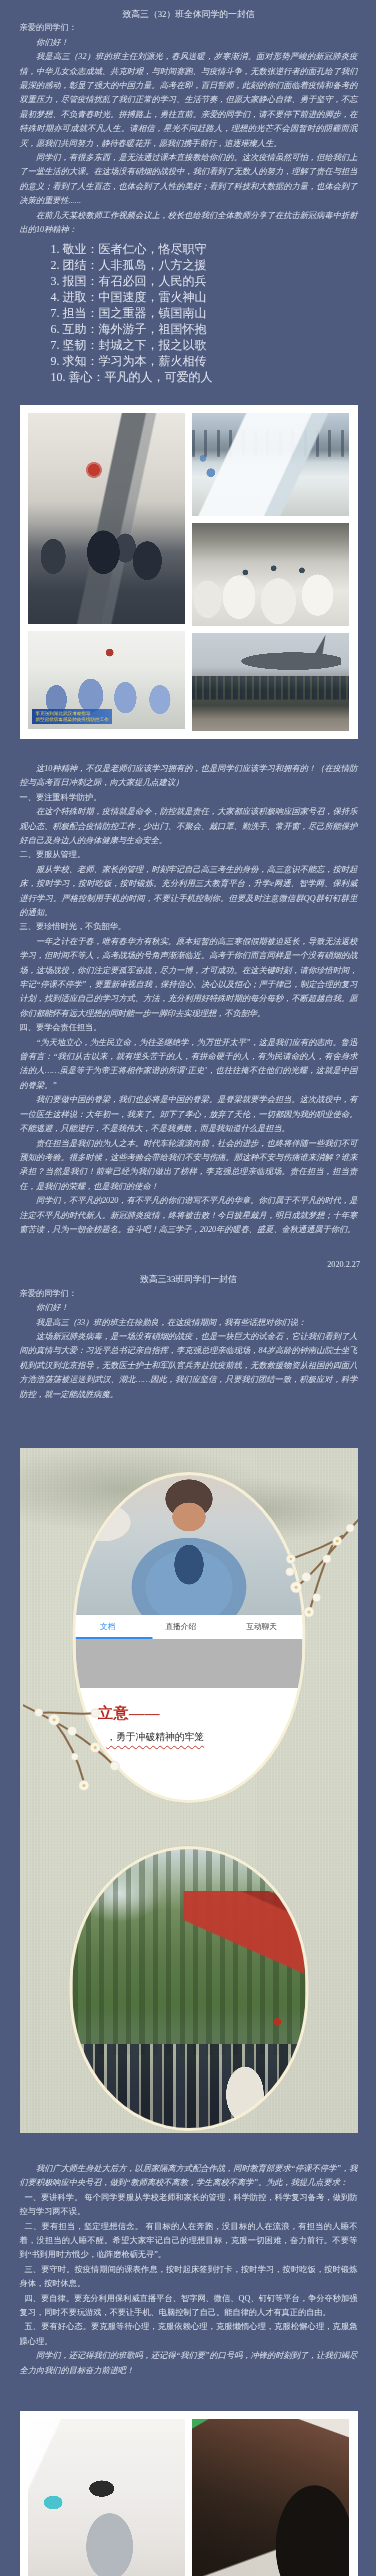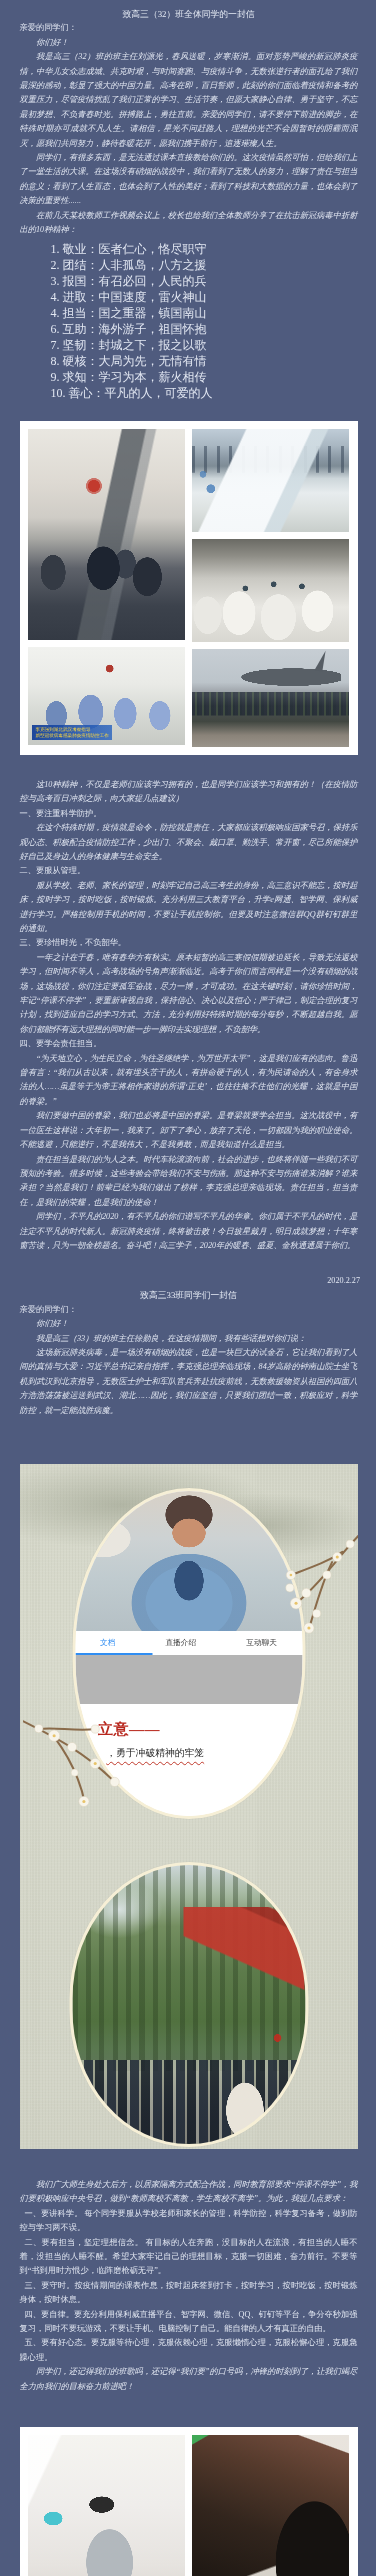--- a/index.html
+++ b/index.html
@@ -208,24 +208,23 @@
     <p>亲爱的同学们：</p>
     <p class="indent">你们好！</p>
     <p class="indent">我是高三（32）班的班主任刘源光，春风送暖，岁寒渐消。面对形势严峻的新冠肺炎疫情，中华儿女众志成城、共克时艰，与时间赛跑、与疫情斗争，无数张逆行者的面孔给了我们最深的感动，彰显了强大的中国力量。高考在即，百日誓师，此刻的你们面临着疫情和备考的双重压力，尽管疫情扰乱了我们正常的学习、生活节奏，但愿大家静心自律、勇于坚守，不忘最初梦想、不负青春时光。拼搏路上，勇往直前。亲爱的同学们，请不要停下前进的脚步，在特殊时期亦可成就不凡人生。请相信，星光不问赶路人，理想的光芒不会因暂时的阴霾而泯灭，愿我们共同努力，静待春暖花开，愿我们携手前行，追逐璀璨人生。</p>
     <p class="indent">同学们，有很多东西，是无法通过课本直接教给你们的。这次疫情虽然可怕，但给我们上了一堂生活的大课。在这场没有硝烟的战役中，我们看到了无数人的努力，理解了责任与担当的意义；看到了人生百态，也体会到了人性的美好；看到了科技和大数据的力量，也体会到了决策的重要性......</p>
     <p class="indent">在前几天某校教师工作视频会议上，校长也给我们全体教师分享了在抗击新冠病毒中折射出的10种精神：</p>
     <ul class="spirit-list">
       <li>1. 敬业：医者仁心，恪尽职守</li>
       <li>2. 团结：人非孤岛，八方之援</li>
       <li>3. 报国：有召必回，人民的兵</li>
       <li>4. 进取：中国速度，雷火神山</li>
-      <li>4. 担当：国之重器，镇国南山</li>
+      <li>7. 担当：国之重器，镇国南山</li>
       <li>6. 互助：海外游子，祖国怀抱</li>
       <li>7. 坚韧：封城之下，报之以歌</li>
-      <li>8. 硬核：大局为先，无情有情</li>
       <li>9. 求知：学习为本，薪火相传</li>
       <li>10. 善心：平凡的人，可爱的人</li>
     </ul>
   </div>
 
   <div class="white-card">
     <div class="collage-grid">
       <div class="col">
         <div class="ph ph-leader"></div>
         <div class="ph ph-meeting">

